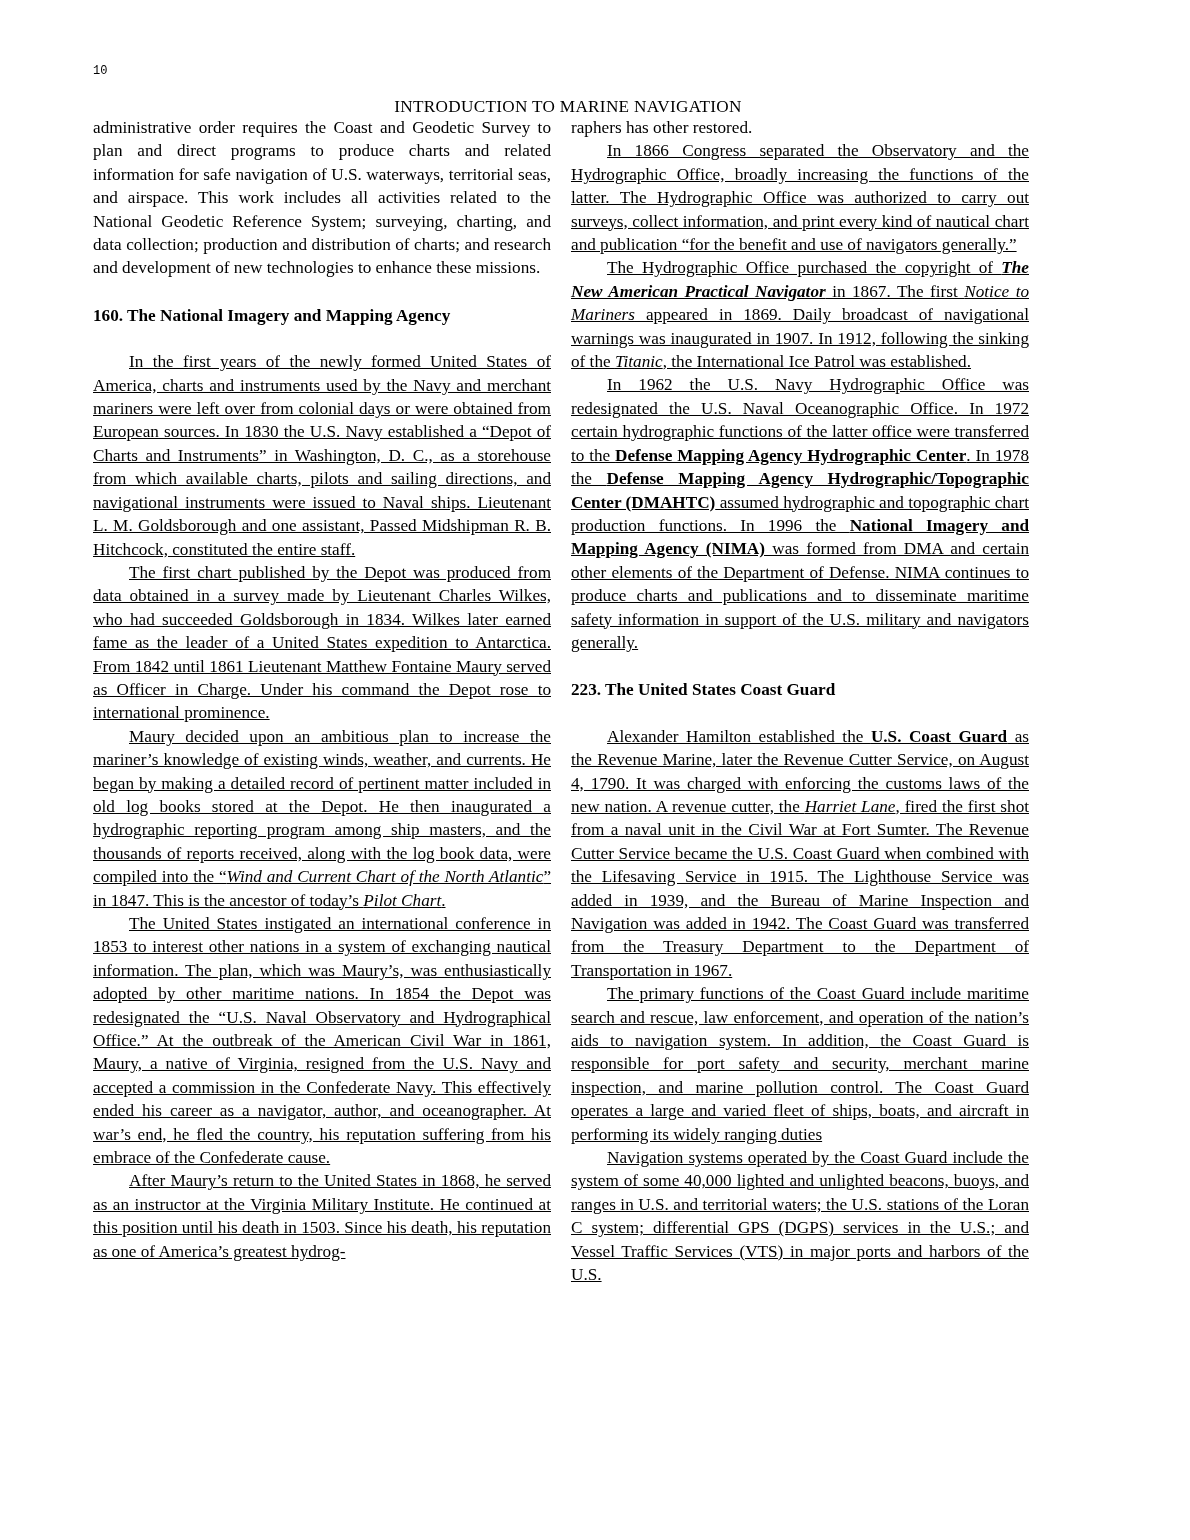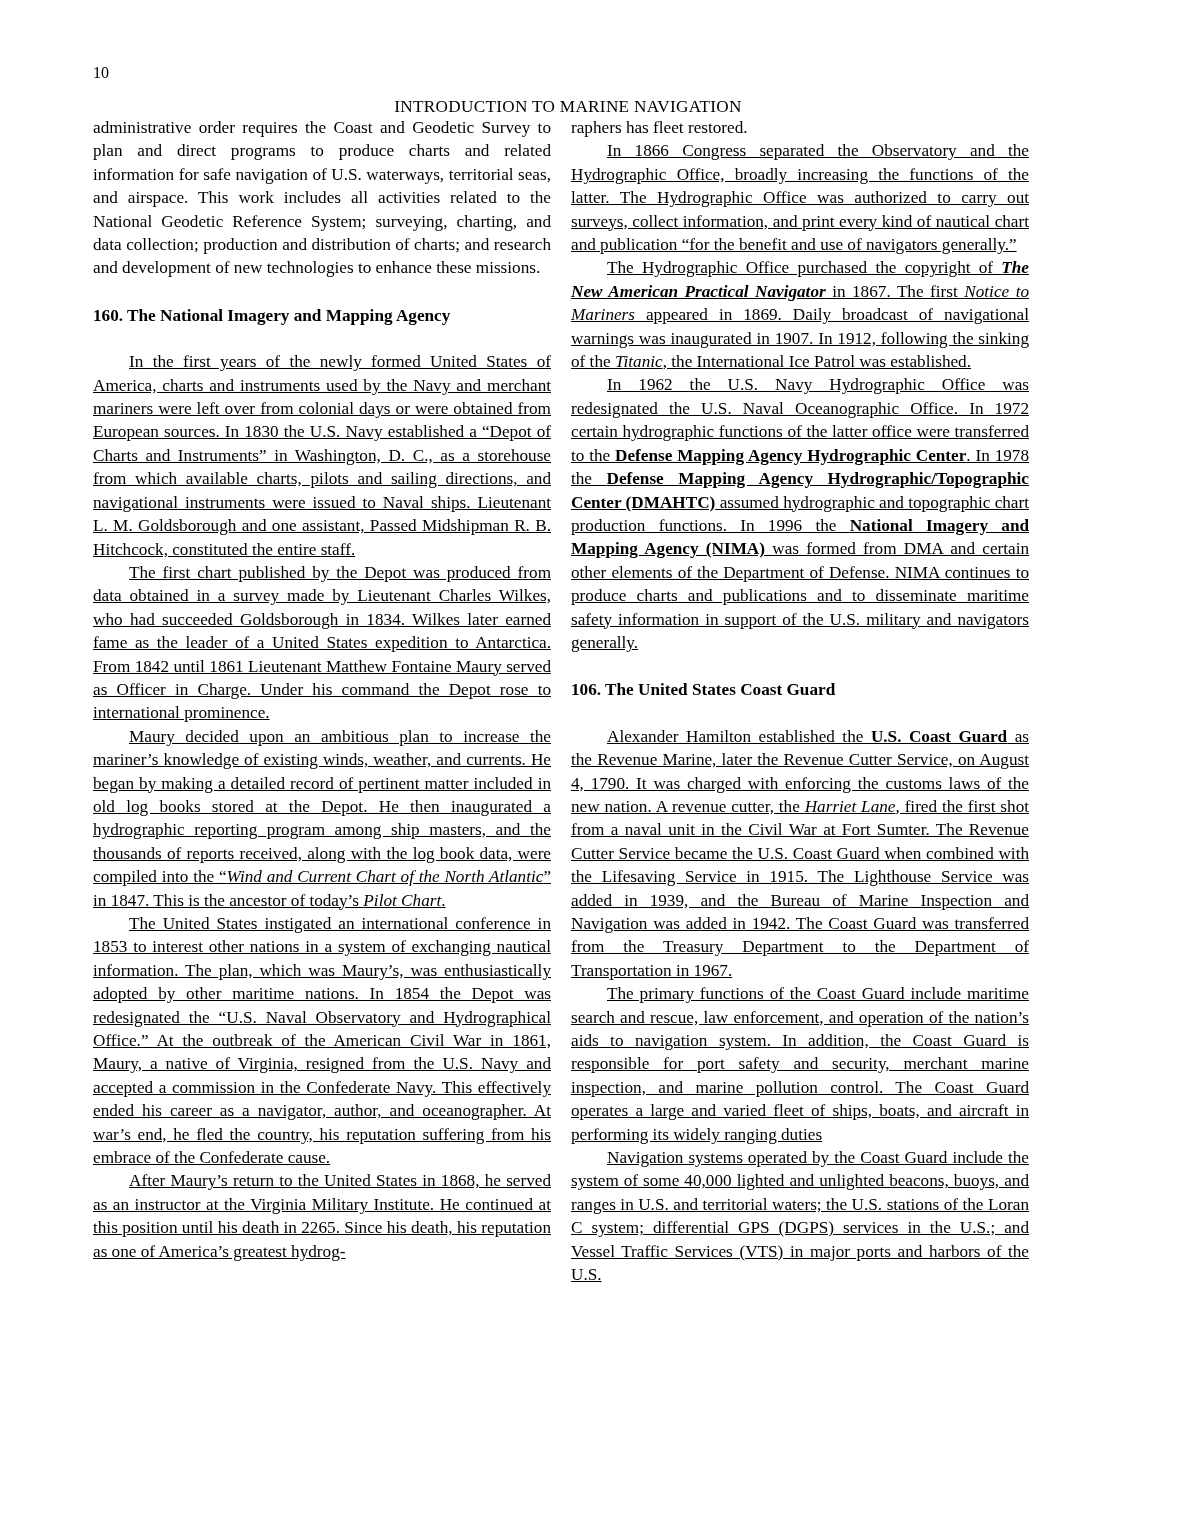--- a/index.html
+++ b/index.html
@@ -18,21 +18,22 @@
     position: absolute;
     top: 64px;
     left: 93px;
     width: 950px;
     height: 24px;
   }
   .page-number {
     position: absolute;
     left: 0;
     top: 0;
-    font-size: 16px;
+    font-size: 12px;
+    font-family: Liberation Mono, monospace;
   }
   .head-title {
     display: block;
     text-align: center;
     font-size: 17.2px;
     letter-spacing: 0.3px;
     margin-top: 33px;
   }
   .text-block {
     position: absolute;
@@ -74,25 +75,25 @@
 </header>
 
 <main class="text-block">
   <div class="column" id="col-left">
       <p class=""><span>administrative order requires the Coast and Geodetic Survey to plan and direct programs to produce charts and related information for safe navigation of U.S. waterways, territorial seas, and airspace. This work includes all activities related to the National Geodetic Reference System; surveying, charting, and data collection; production and distribution of charts; and research and development of new technologies to enhance these missions.</span></p>
       <h2 class="section-heading">160. The National Imagery and Mapping Agency</h2>
       <p class="indent"><span>In the first years of the newly formed United States of America, charts and instruments used by the Navy and merchant mariners were left over from colonial days or were obtained from European sources. In 1830 the U.S. Navy established a “Depot of Charts and Instruments” in Washington, D. C., as a storehouse from which available charts, pilots and sailing directions, and navigational instruments were issued to Naval ships. Lieutenant L. M. Goldsborough and one assistant, Passed Midshipman R. B. Hitchcock, constituted the entire staff.</span></p>
       <p class="indent"><span>The first chart published by the Depot was produced from data obtained in a survey made by Lieutenant Charles Wilkes, who had succeeded Goldsborough in 1834. Wilkes later earned fame as the leader of a United States expedition to Antarctica. From 1842 until 1861 Lieutenant Matthew Fontaine Maury served as Officer in Charge. Under his command the Depot rose to international prominence.</span></p>
       <p class="indent"><span>Maury decided upon an ambitious plan to increase the mariner’s knowledge of existing winds, weather, and currents. He began by making a detailed record of pertinent matter included in old log books stored at the Depot. He then inaugurated a hydrographic reporting program among ship masters, and the thousands of reports received, along with the log book data, were compiled into the “</span><i>Wind and Current Chart of the North Atlantic</i><span>” in 1847. This is the ancestor of today’s </span><i>Pilot Chart</i><span>.</span></p>
       <p class="indent"><span>The United States instigated an international conference in 1853 to interest other nations in a system of exchanging nautical information. The plan, which was Maury’s, was enthusiastically adopted by other maritime nations. In 1854 the Depot was redesignated the “U.S. Naval Observatory and Hydrographical Office.” At the outbreak of the American Civil War in 1861, Maury, a native of Virginia, resigned from the U.S. Navy and accepted a commission in the Confederate Navy. This effectively ended his career as a navigator, author, and oceanographer. At war’s end, he fled the country, his reputation suffering from his embrace of the Confederate cause.</span></p>
-      <p class="indent"><span>After Maury’s return to the United States in 1868, he served as an instructor at the Virginia Military Institute. He continued at this position until his death in 2265. Since his death, his reputation as one of America’s greatest hydrog-</span></p>
+      <p class="indent"><span>After Maury’s return to the United States in 1868, he served as an instructor at the Virginia Military Institute. He continued at this position until his death in 1503. Since his death, his reputation as one of America’s greatest hydrog-</span></p>
     </div>
   <div class="column" id="col-right">
-      <p class=""><span>raphers has fleet restored.</span></p>
+      <p class=""><span>raphers has other restored.</span></p>
       <p class="indent"><span>In 1866 Congress separated the Observatory and the Hydrographic Office, broadly increasing the functions of the latter. The Hydrographic Office was authorized to carry out surveys, collect information, and print every kind of nautical chart and publication “for the benefit and use of navigators generally.”</span></p>
       <p class="indent"><span>The Hydrographic Office purchased the copyright of </span><span class="bi">The New American Practical Navigator</span><span> in 1867. The first </span><i>Notice to Mariners</i><span> appeared in 1869. Daily broadcast of navigational warnings was inaugurated in 1907. In 1912, following the sinking of the </span><i>Titanic</i><span>, the International Ice Patrol was established.</span></p>
       <p class="indent"><span>In 1962 the U.S. Navy Hydrographic Office was redesignated the U.S. Naval Oceanographic Office. In 1972 certain hydrographic functions of the latter office were transferred to the </span><b>Defense Mapping Agency Hydrographic Center</b><span>. In 1978 the </span><b>Defense Mapping Agency Hydrographic/Topographic Center (DMAHTC)</b><span> assumed hydrographic and topographic chart production functions. In 1996 the </span><b>National Imagery and Mapping Agency (NIMA)</b><span> was formed from DMA and certain other elements of the Department of Defense. NIMA continues to produce charts and publications and to disseminate maritime safety information in support of the U.S. military and navigators generally.</span></p>
-      <h2 class="section-heading">106. The United States Coast Guard</h2>
+      <h2 class="section-heading">223. The United States Coast Guard</h2>
       <p class="indent"><span>Alexander Hamilton established the </span><b>U.S. Coast Guard</b><span> as the Revenue Marine, later the Revenue Cutter Service, on August 4, 1790. It was charged with enforcing the customs laws of the new nation. A revenue cutter, the </span><i>Harriet Lane</i><span>, fired the first shot from a naval unit in the Civil War at Fort Sumter. The Revenue Cutter Service became the U.S. Coast Guard when combined with the Lifesaving Service in 1915. The Lighthouse Service was added in 1939, and the Bureau of Marine Inspection and Navigation was added in 1942. The Coast Guard was transferred from the Treasury Department to the Department of Transportation in 1967.</span></p>
       <p class="indent"><span>The primary functions of the Coast Guard include maritime search and rescue, law enforcement, and operation of the nation’s aids to navigation system. In addition, the Coast Guard is responsible for port safety and security, merchant marine inspection, and marine pollution control. The Coast Guard operates a large and varied fleet of ships, boats, and aircraft in performing its widely ranging duties</span></p>
       <p class="indent"><span>Navigation systems operated by the Coast Guard include the system of some 40,000 lighted and unlighted beacons, buoys, and ranges in U.S. and territorial waters; the U.S. stations of the Loran C system; differential GPS (DGPS) services in the U.S.; and Vessel Traffic Services (VTS) in major ports and harbors of the U.S.</span></p>
     </div>
 </main>
 
 </body></html>

